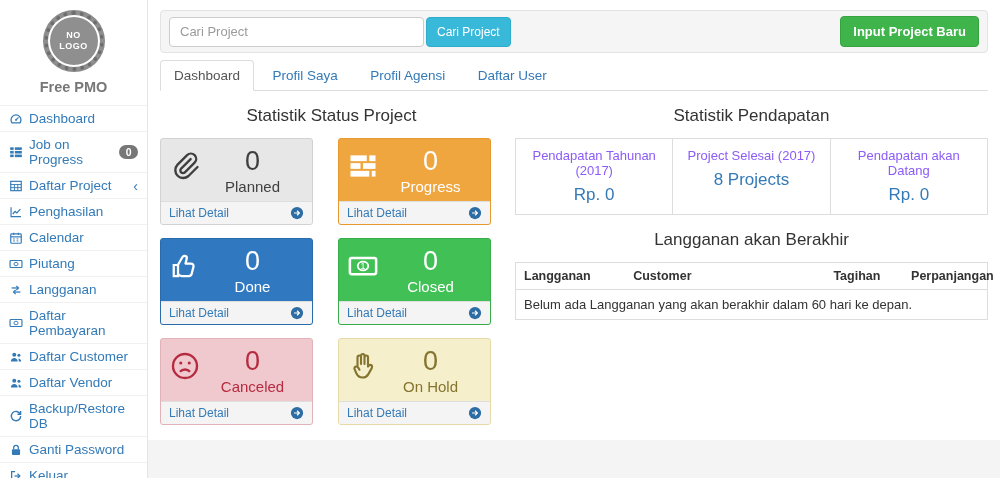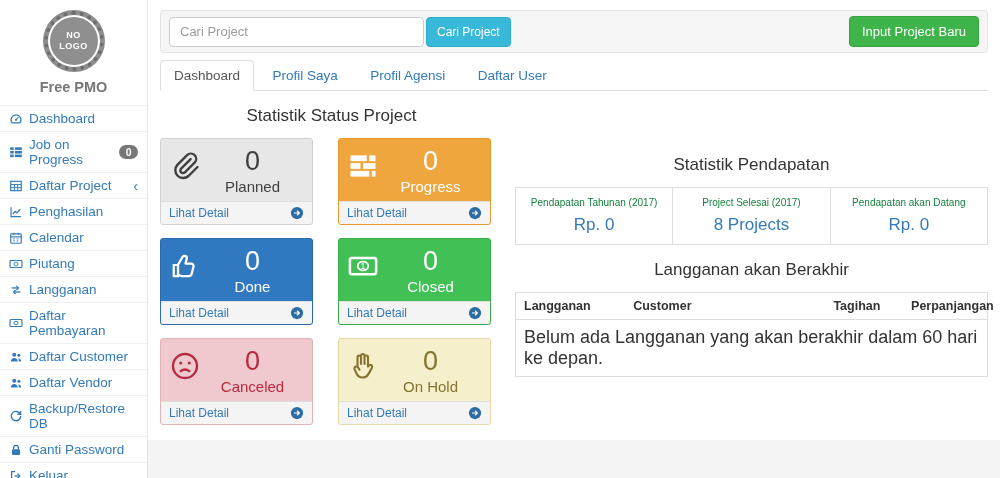--- a/index.html
+++ b/index.html
@@ -29,29 +29,29 @@
   .main { flex:1; background:#fff; min-height:440px; padding:10px 12px 0 12px; }
   .well { display:flex; align-items:center; background:#f5f5f5; border:1px solid #e3e3e3;
     border-radius:4px; padding:5px 8px; }
   .search-input { width:255px; height:30px; border:1px solid #ccc; border-radius:4px;
     padding:5px 10px; font-size:13px; color:#555; background:#fff; font-family:inherit; }
   .search-input::placeholder { color:#9b9b9b; }
   .btn { border-radius:4px; cursor:pointer; font-family:inherit; }
   .btn-info { margin-left:2px; background:#39b9da; border:1px solid #2eaccc; color:#fff;
     font-size:12px; padding:7px 10px; }
   .btn-success { margin-left:auto; background:#3fb44a; border:1px solid #36a340; color:#fff;
-    font-size:13px; padding:7px 12px; }
+    font-size:13px; padding:7px 12px;font-weight:bold; }
   .spacer { flex:1; }
 
   .tabs { margin-top:7px; border-bottom:1px solid #ddd; }
   .tab { display:inline-block; padding:7px 13px; font-size:13.5px; color:#337ab7;
     border:1px solid transparent; border-radius:4px 4px 0 0; margin-bottom:-1px; cursor:pointer; }
   .tab.active { color:#555; background:#fff; border-color:#ddd #ddd #fff; }
 
-  .cols { display:flex; margin-top:0;align-items:center; }
+  .cols { display:flex; margin-top:0; }
   .left-col { width:343px; flex:none; }
   .right-col { flex:1; margin-left:12px; }
   h2.sec-title { font-size:17px; font-weight:400; color:#333; text-align:center; margin:15px 0 12px; }
 
   
   .cards { display:grid; grid-template-columns:153px 153px; column-gap:25px; row-gap:13px; }
   .card { border:1px solid; border-radius:3px; overflow:hidden; }
   .card-body { display:flex; padding:8px 9px 6px; height:62px; }
   .card-icon { width:32px; margin-top:4px; flex:none; }
   .card-icon svg { width:30px; height:30px; }
@@ -66,32 +66,32 @@
   .card.progress { background:#f0a63f; border-color:#e6992f; color:#fff; }
   .card.done     { background:#3079c0; border-color:#2a6cab; color:#fff; }
   .card.closed   { background:#41c155; border-color:#38ad4a; color:#fff; }
   .card.canceled { background:#f0c9ce; border-color:#e1b2b8; color:#b52b40; }
   .card.onhold   { background:#f6efcc; border-color:#e6dba8; color:#84742f; }
 
   
   .stats-table { display:flex; border:1px solid #ddd; background:#fff; }
   .stat-cell { flex:1; border-right:1px solid #ddd; text-align:center; padding:9px 6px 9px; }
   .stat-cell:last-child { border-right:none; }
-  .stat-label { font-size:10px; color:#15803d; }
+  .stat-label { font-size:13px; color:#8b5cf6; }
   .stat-value { font-size:17px; color:#337ab7; margin-top:7px; cursor:pointer; }
 
   
   .sub-table { border:1px solid #ddd; }
   .sub-head { display:flex; font-weight:bold; font-size:12.5px; padding:6px 8px;
     border-bottom:1px solid #ddd; }
   .sub-head span:nth-child(1){ width:24%; }
   .sub-head span:nth-child(2){ width:44%; }
   .sub-head span:nth-child(3){ width:14%; }
   .sub-head span:nth-child(4){ width:18%;padding-left:14px; }
-  .sub-empty { padding:7px 8px; font-size:18px; color:#333; }
+  .sub-empty { padding:7px 8px; font-size:13px; color:#333; }
 
   .defs { position:absolute; width:0; height:0; overflow:hidden; }
 </style>
 </head>
 <body>
 
 <svg class="defs" aria-hidden="true">
   <defs>
     <symbol id="i-gauge" viewBox="0 0 24 24">
         <path d="M12 5a8.5 8.5 0 0 0-8.5 8.5c0 1.9.6 3.6 1.7 5h13.6a8.5 8.5 0 0 0 1.7-5A8.5 8.5 0 0 0 12 5z" fill="none" stroke="currentColor" stroke-width="2.2"></path>

